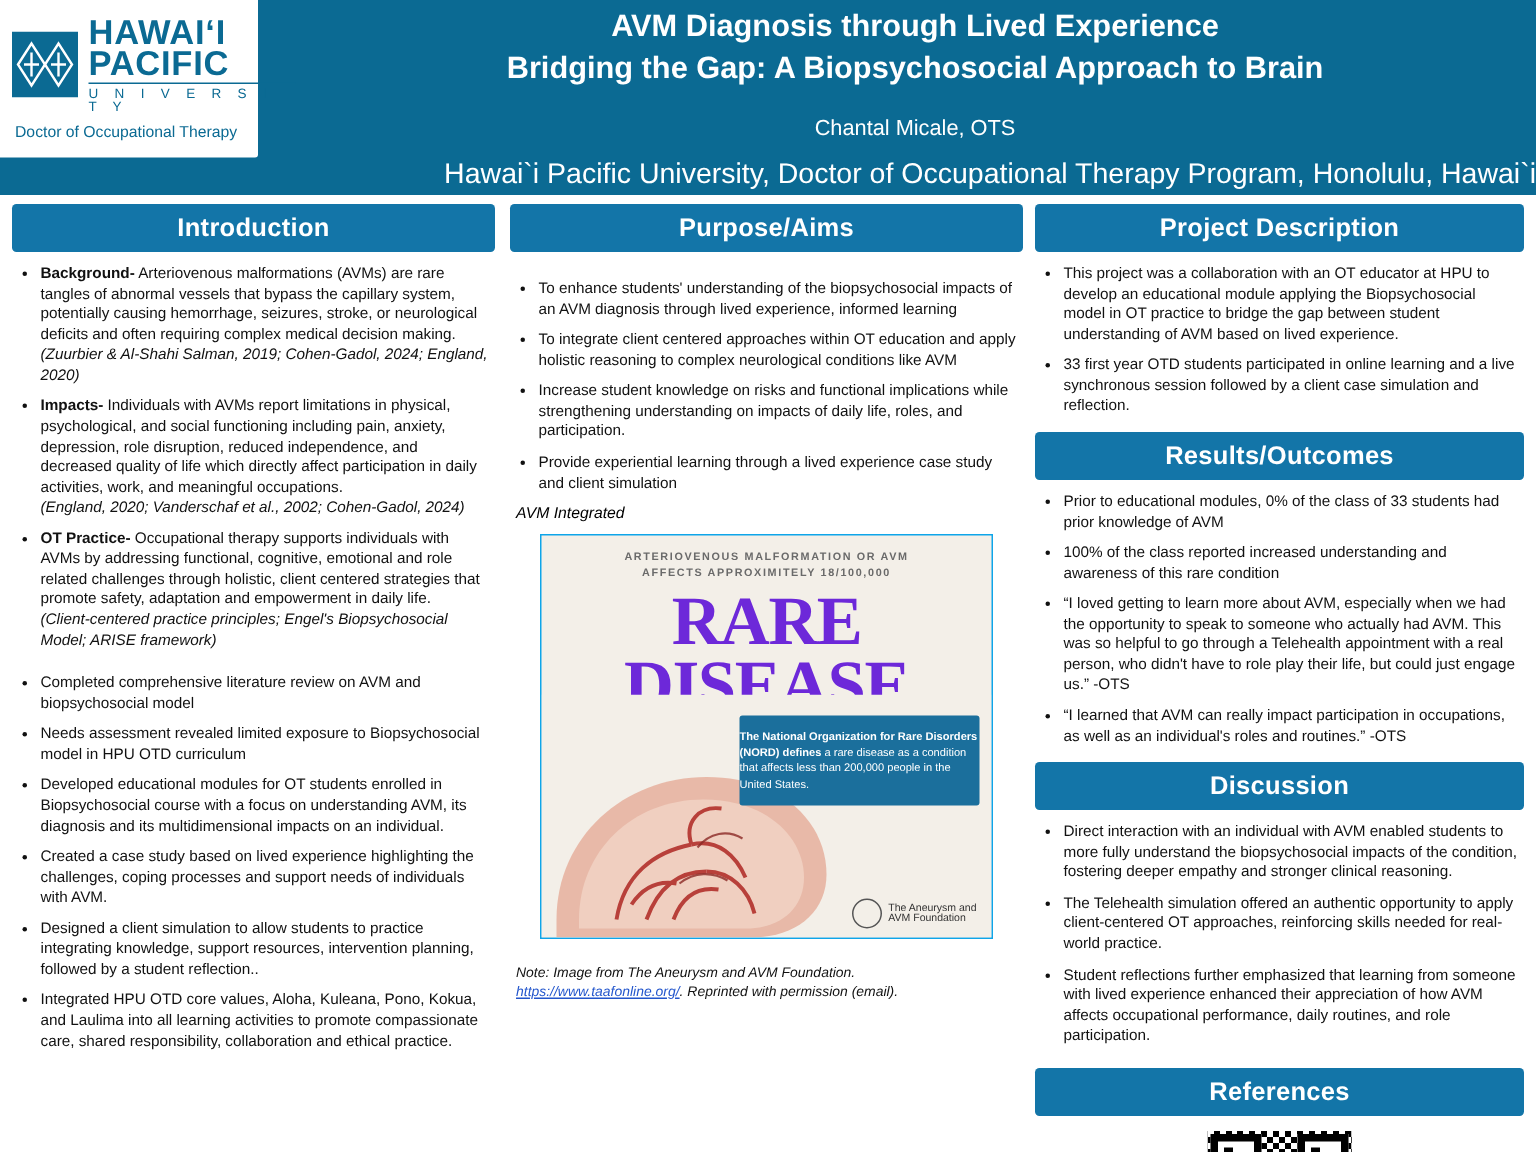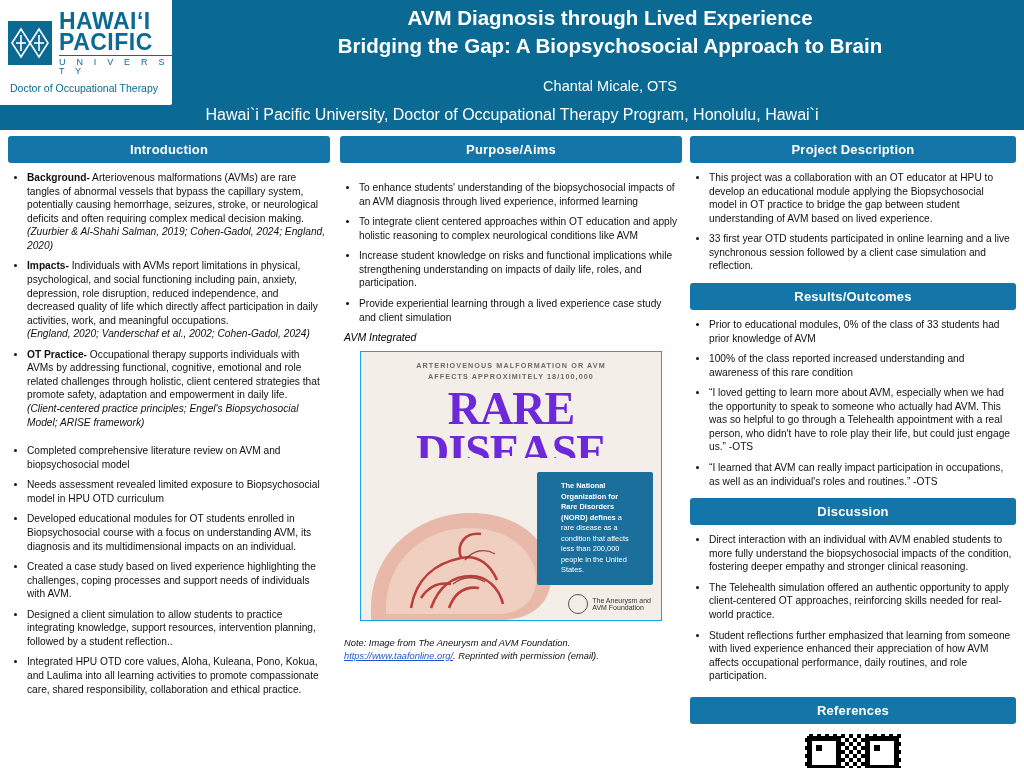--- a/index.html
+++ b/index.html
@@ -99,38 +99,38 @@
     top: 78px;
     width: 820px;
     text-align: center;
     font-size: 14.5px;
   }
   .header-affil {
     position: absolute;
     left: 0px;
     top: 106px;
     width: 1024px;
-    text-align: center;
-    font-size: 16px;
+    text-align: right;
+    font-size: 19px;
   }
 
   
   .col {
     position: absolute;
     top: 136px;
   }
   .col-left  { left: 8px;   width: 322px; }
   .col-mid   { left: 340px; width: 342px; }
   .col-right { left: 690px; width: 326px; }
 
   .section-bar {
     background: #1375a8;
     color: #ffffff;
     text-align: center;
-    font-size: 13px;
+    font-size: 17px;
     font-weight: bold;
     padding: 6px 4px;
     border-radius: 3px;
     letter-spacing: 0.2px;
   }
   .section-body {
     font-size: 10.2px;
     color: #111111;
     line-height: 1.33;
     padding: 8px 4px 0 4px;
@@ -189,26 +189,26 @@
   }
   .fig-brain {
     position: absolute;
     left: 0; top: 106px;
     width: 300px; height: 162px;
   }
   .fig-card {
     position: absolute;
     right: 8px;
     top: 120px;
-    width: 116px;
+    width: 160px;
     background: #1b6f9c;
     color: #ffffff;
     font-size: 7.4px;
     line-height: 1.42;
-    padding: 9px 24px;
+    padding: 9px 0;
     box-sizing: border-box;
     border-radius: 2px;
   }
   .fig-card .b { font-weight: bold; }
   .fig-logo {
     position: absolute;
     right: 10px;
     bottom: 6px;
     display: flex;
     align-items: center;

